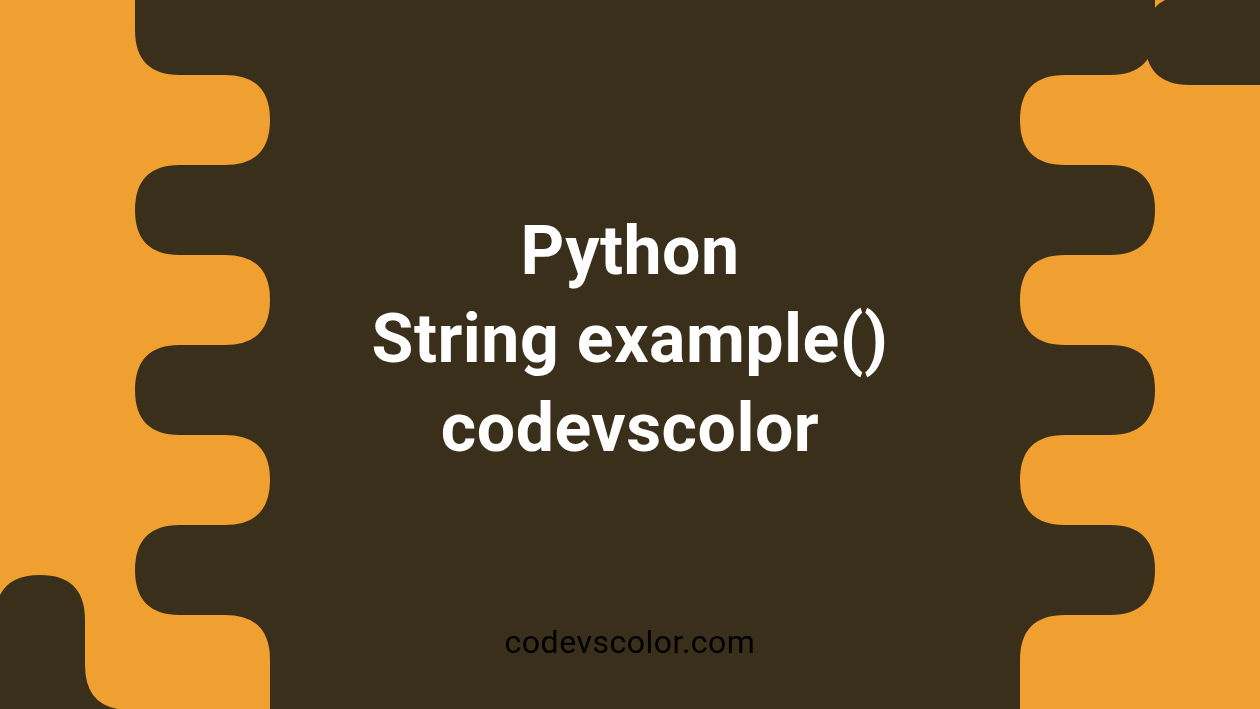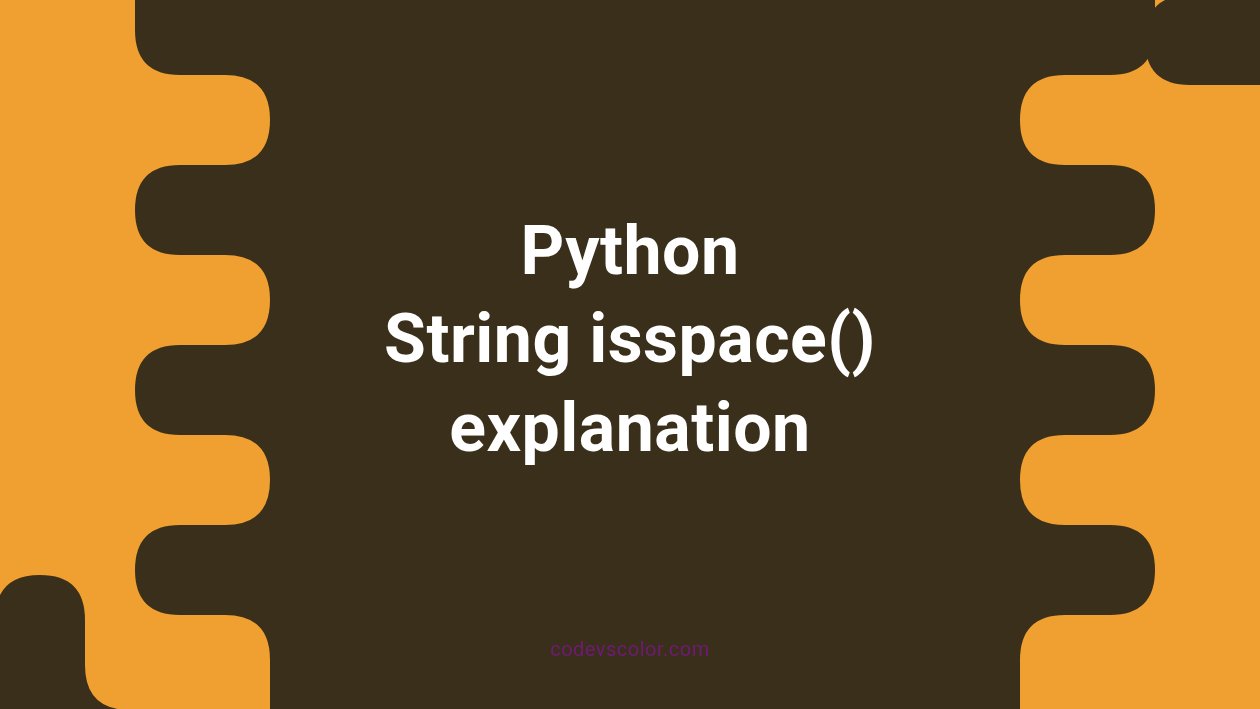--- a/index.html
+++ b/index.html
@@ -43,22 +43,22 @@
     text-align: center;
     line-height: 1.3;
     letter-spacing: 0.5px;
     margin-top: -30px;
   }
   .watermark {
     position: absolute;
     bottom: 48px;
     left: 50%;
     transform: translateX(-50%);
-    color: #701a75;
-    font-size: 20px;
+    color: #000000;
+    font-size: 32px;
     font-weight: 400;
     letter-spacing: 0.5px;
   }
 </style>
 </head>
 <body>
 
 <svg class="blob" viewBox="0 0 1260 709" preserveAspectRatio="none">
   <path d="
     M 135 -5
@@ -127,17 +127,17 @@
     L 85 665
     Q 85 710 130 710
     L 130 714
     Z
   "></path>
 </svg>
 
 <div class="content">
   <h1 class="title">
     <span>Python</span><br>
-    <span>String isspace()</span><br>
-    <span>explanation</span><br>
+    <span>String example()</span><br>
+    <span>codevscolor</span><br>
   </h1>
   <div class="watermark">codevscolor.com</div>
 </div>
 
 </body></html>

